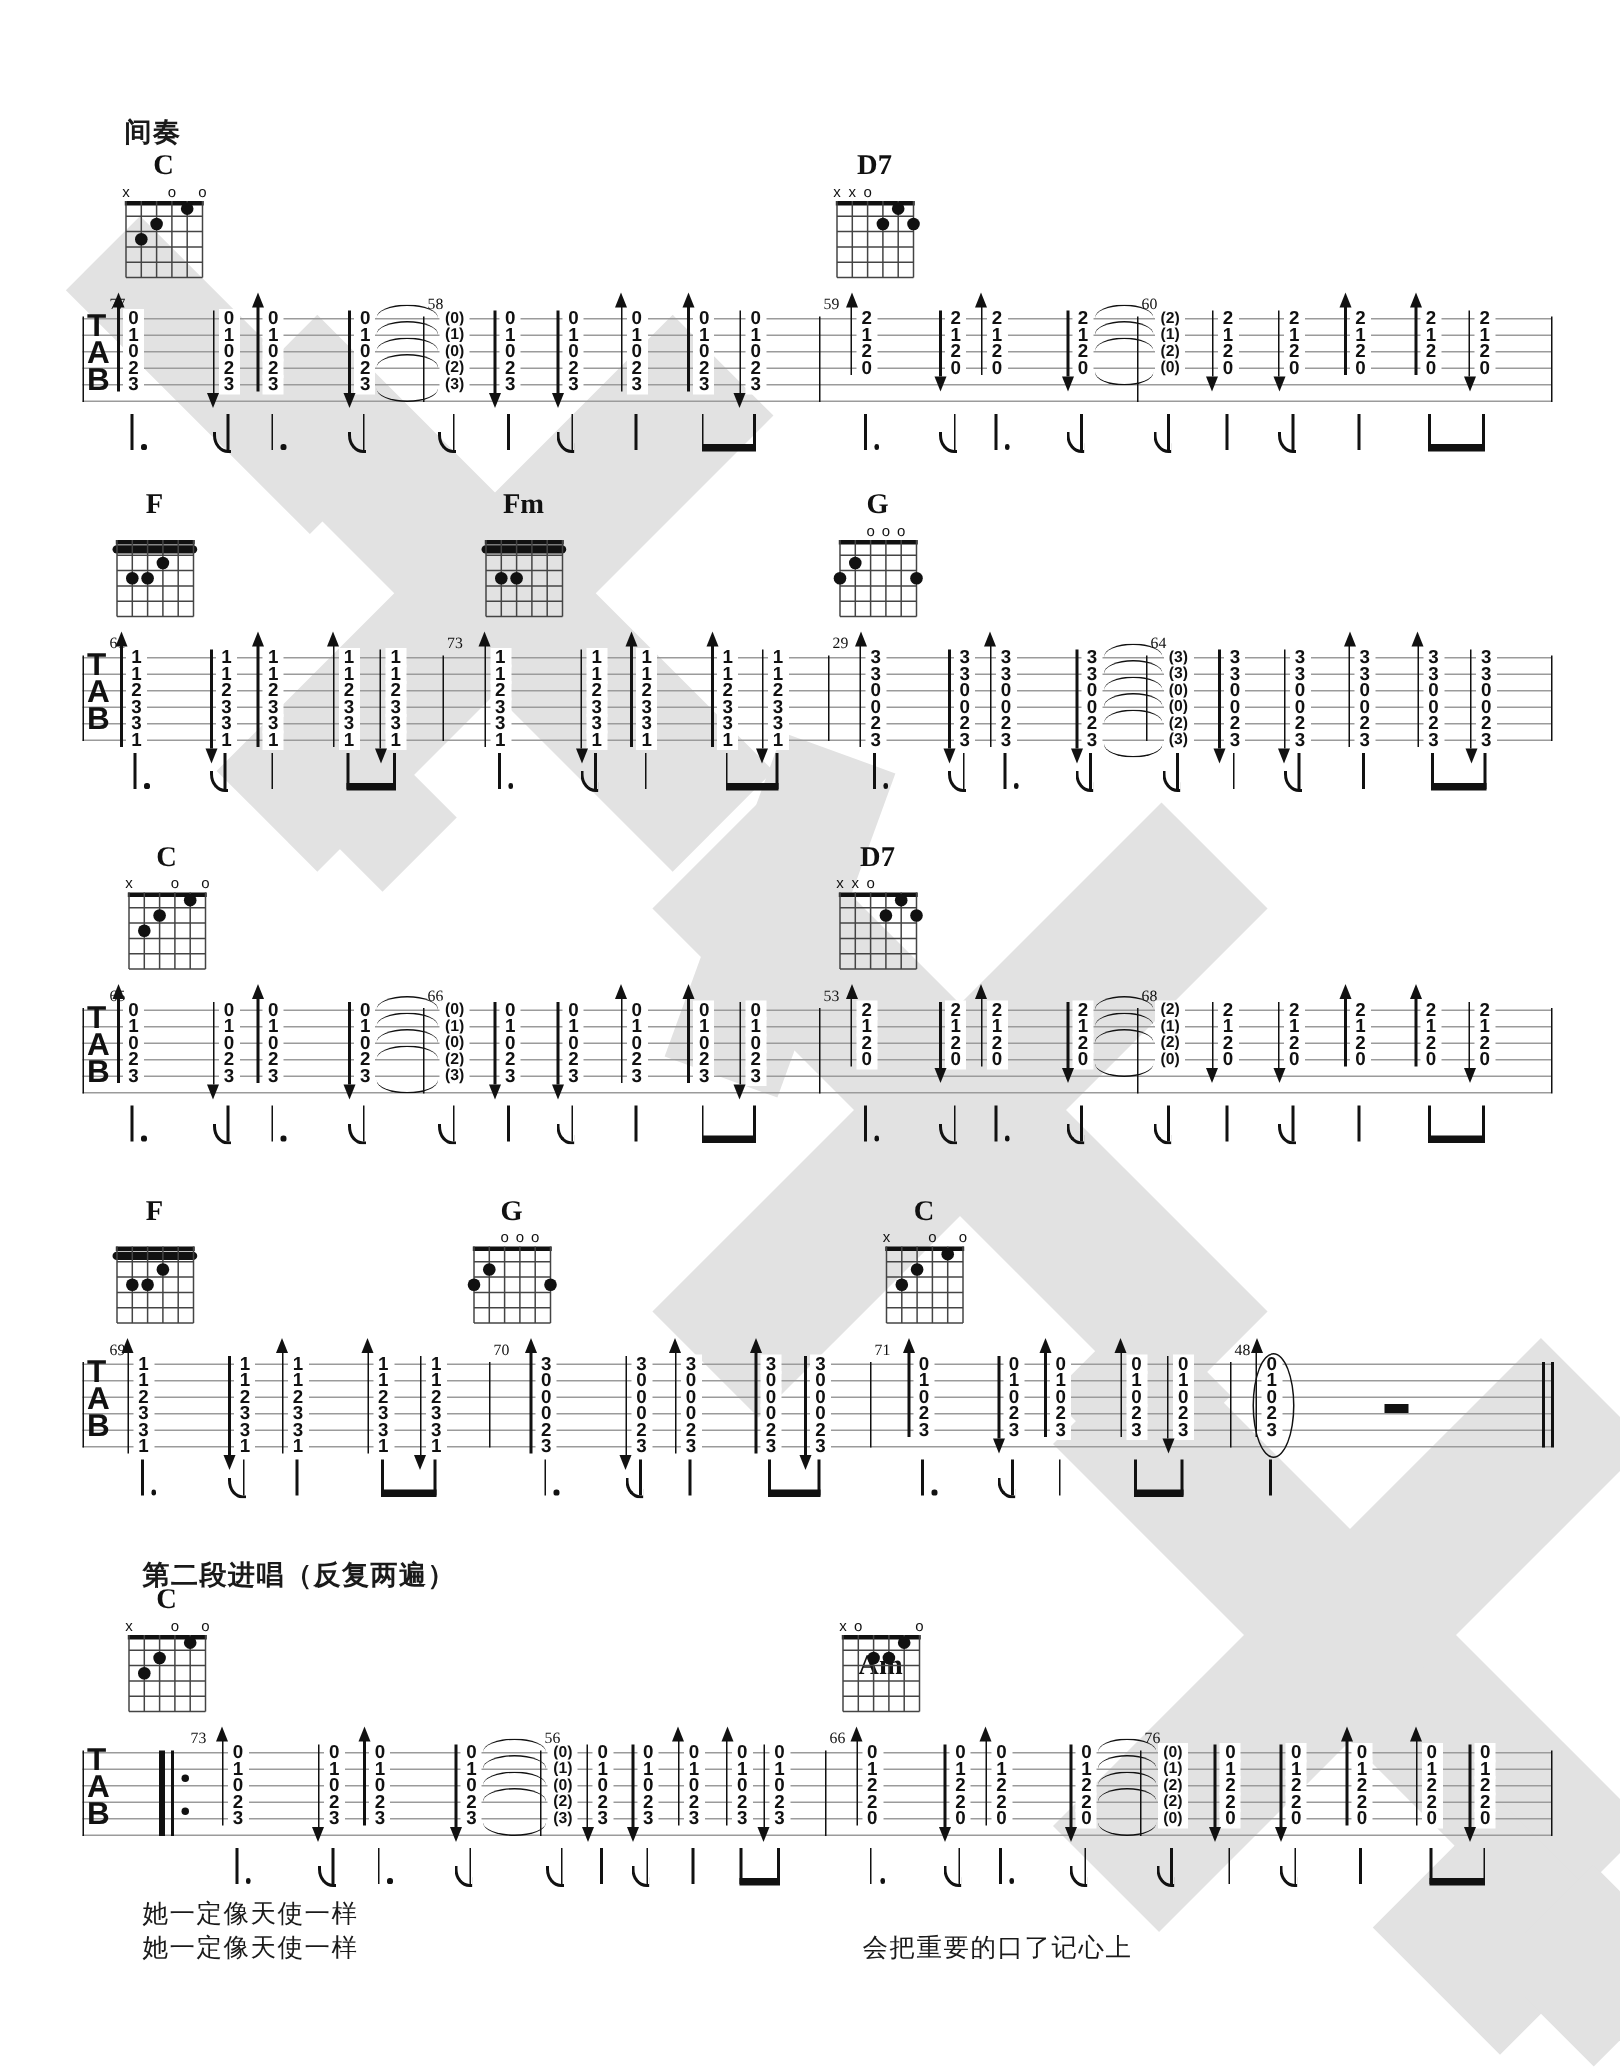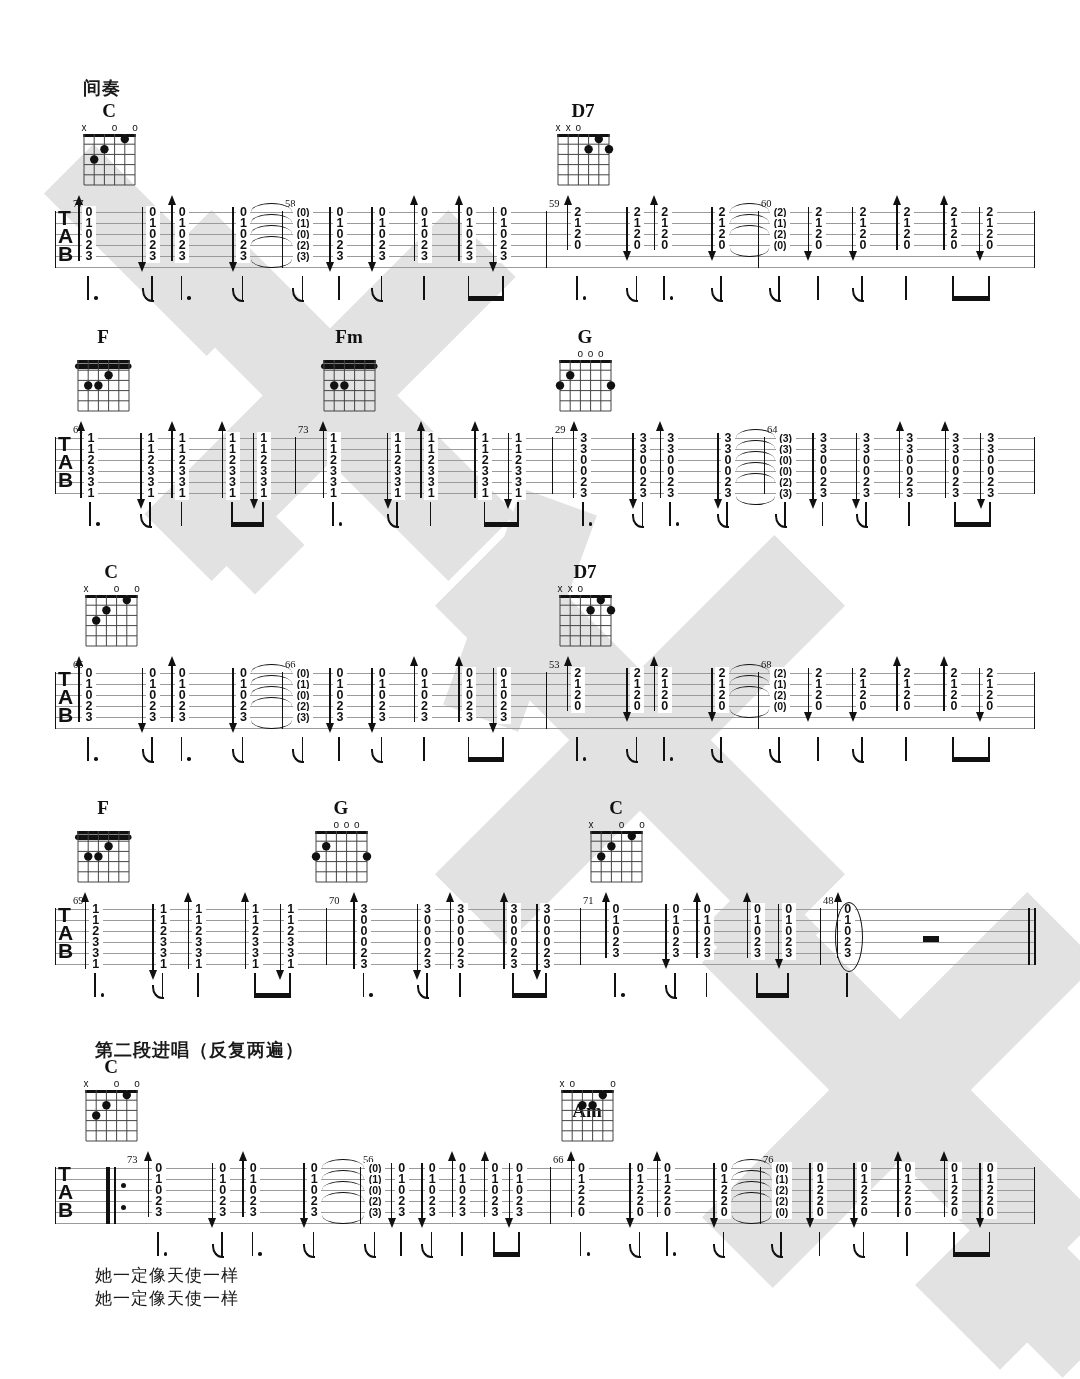--- a/index.html
+++ b/index.html
@@ -1236,14 +1236,15 @@
       <div class="abs digit" style="left: 983.16px; top: 1172.5px; width: 14px; height: 13px;">1</div>
       <div class="abs digit" style="left: 983.16px; top: 1183.5px; width: 14px; height: 13px;">2</div>
       <div class="abs digit" style="left: 983.16px; top: 1194.5px; width: 14px; height: 13px;">2</div>
       <div class="abs digit" style="left: 983.16px; top: 1205.5px; width: 14px; height: 13px;">0</div>
       <div class="abs" style="left: 979.16px; top: 1163px; width: 1.6px; height: 55px; background: rgb(17, 17, 17);"></div>
       <div class="abs" style="left: 975.86px; top: 1218px; width: 0px; height: 0px; border-left: 4px solid transparent; border-right: 4px solid transparent; border-top: 10px solid rgb(17, 17, 17);"></div>
       <div class="abs" style="left: 988.56px; top: 1232px; width: 1.6px; height: 24px; background: rgb(17, 17, 17);"></div>
       <div class="abs" style="left: 952.94px; top: 1252px; width: 37.22px; height: 4.5px; background: rgb(17, 17, 17);"></div>
       <div class="abs lyric" style="left: 95px; top: 1264px; width: 460px; height: 20px; color: rgb(26, 26, 26);">她一定像天使一样</div>
       <div class="abs lyric" style="left: 95px; top: 1287px; width: 460px; height: 20px; color: rgb(26, 26, 26);">她一定像天使一样</div>
+      <div class="abs lyric" style="left: 575px; top: 1287px; width: 460px; height: 20px; color: rgb(26, 26, 26);">会把重要的口了记心上</div>
     </div>
 </div>
 
 </body></html>

